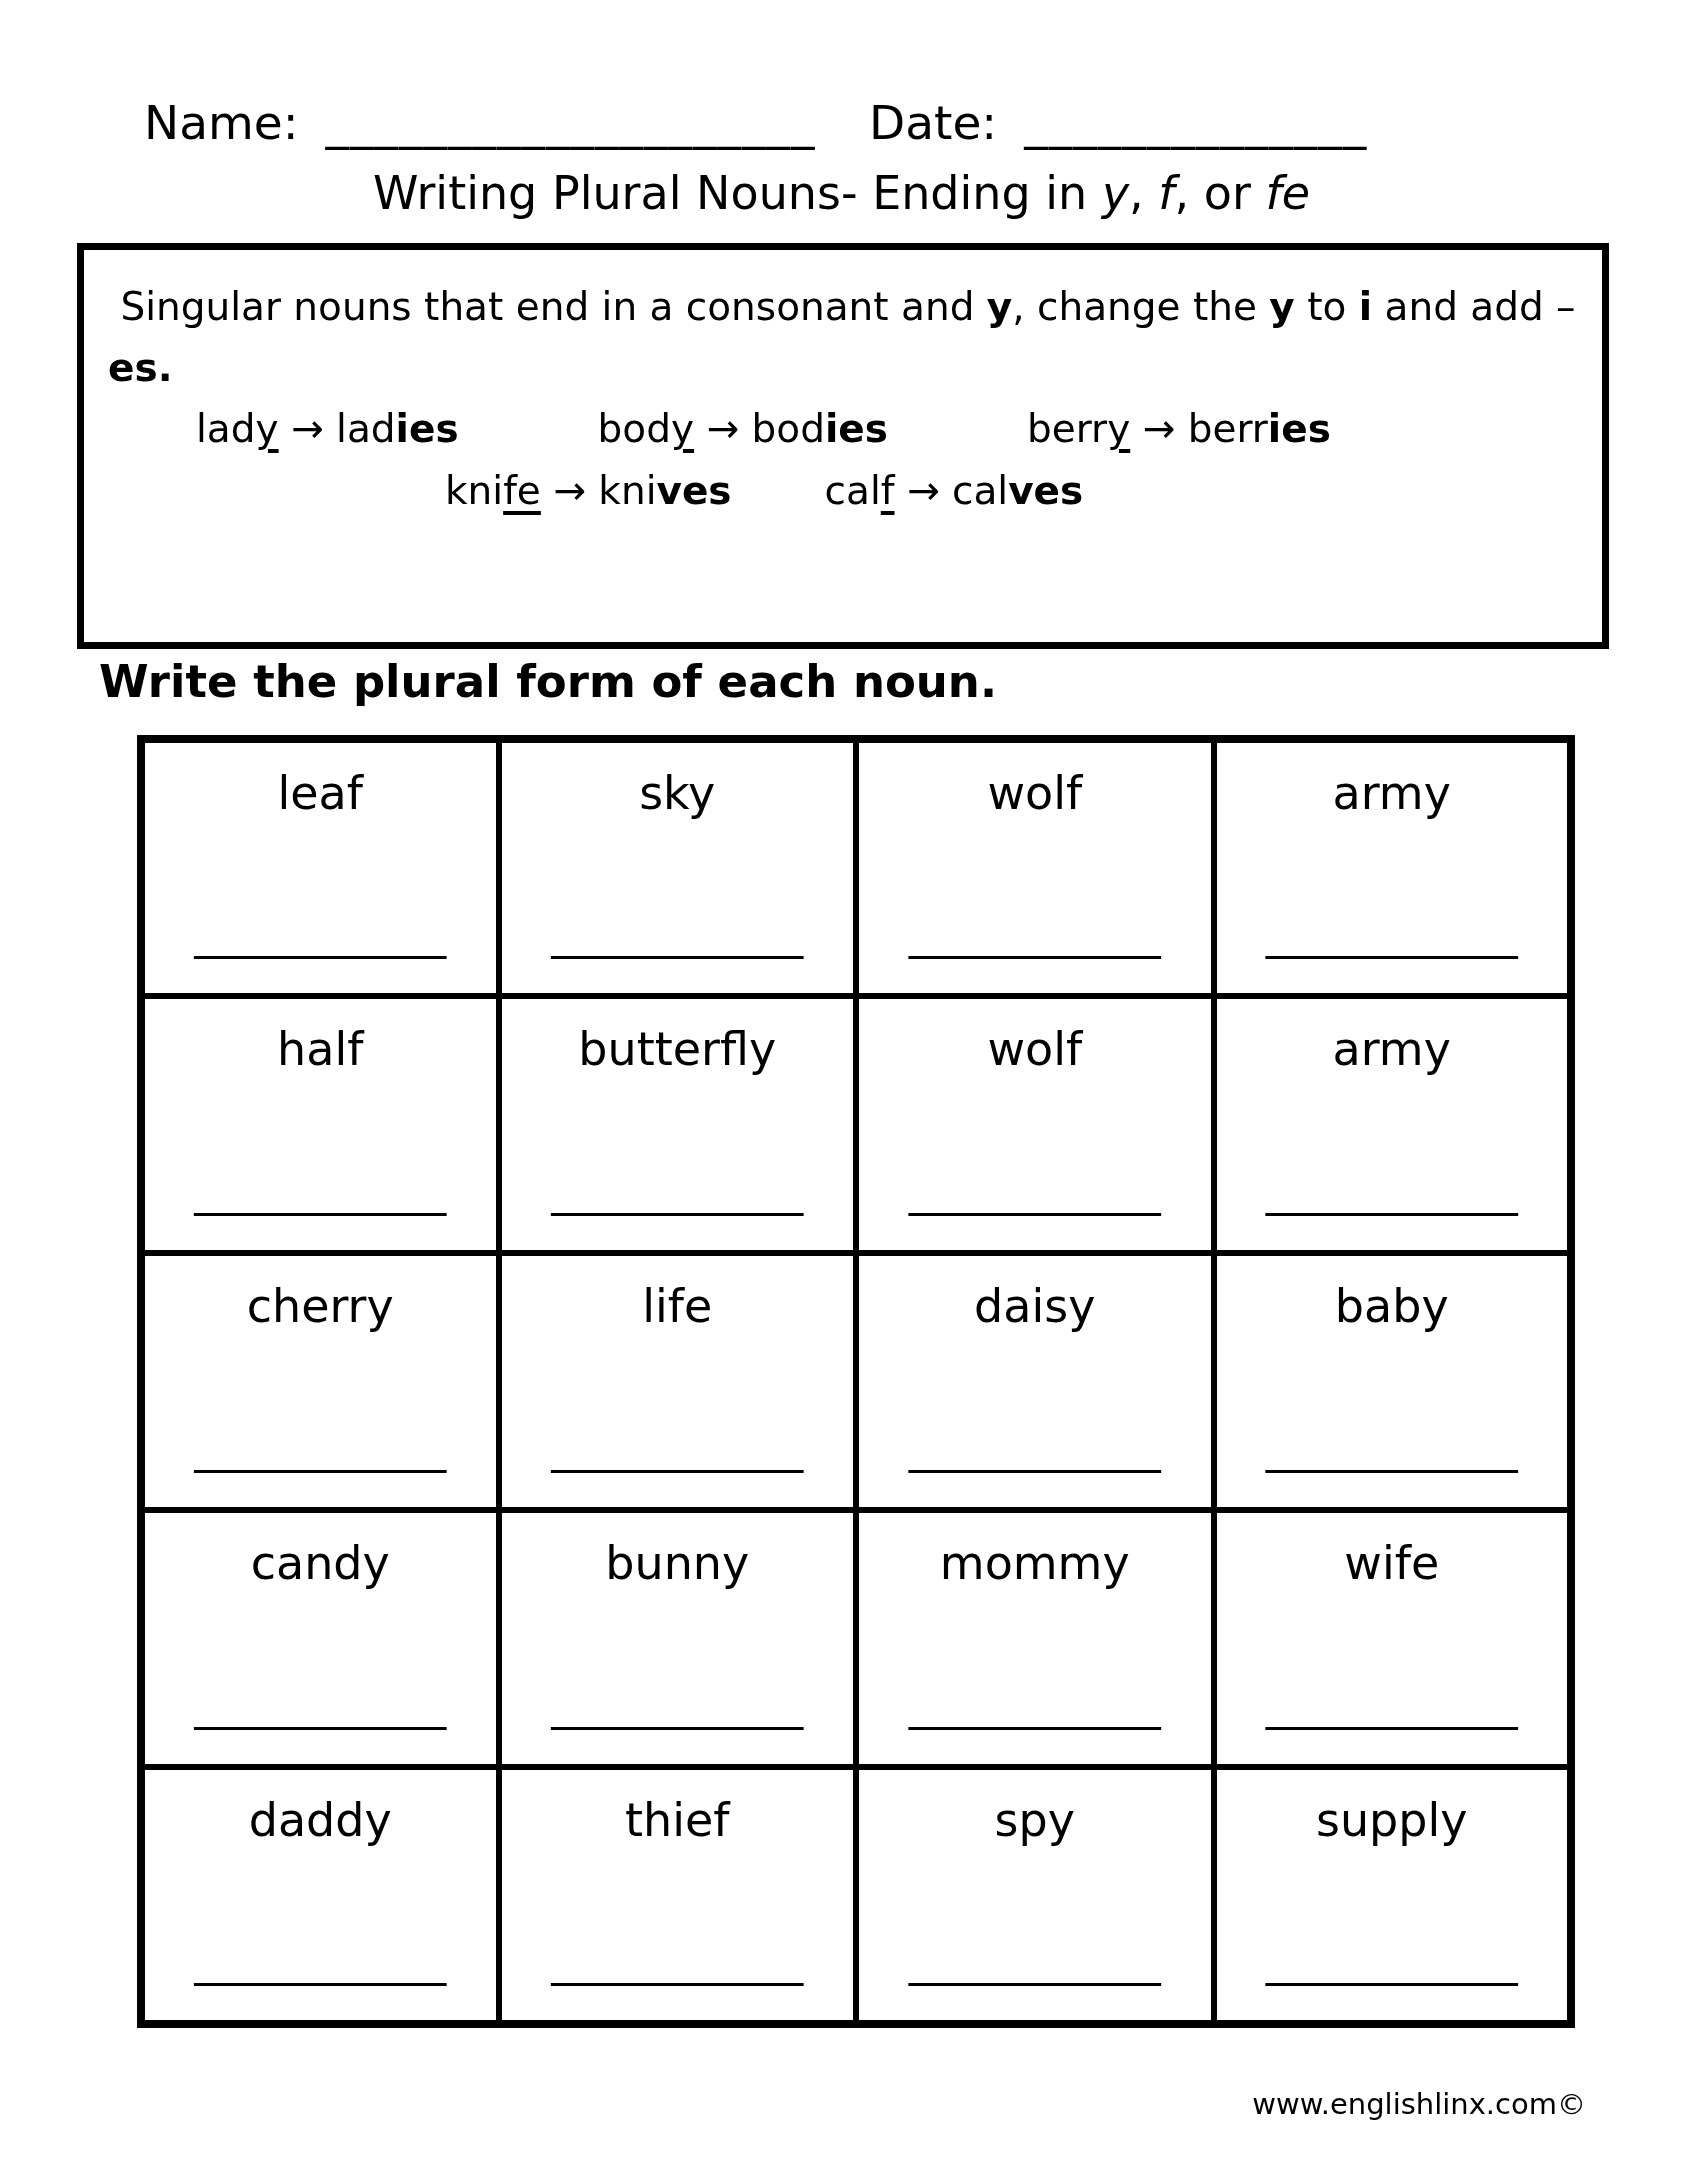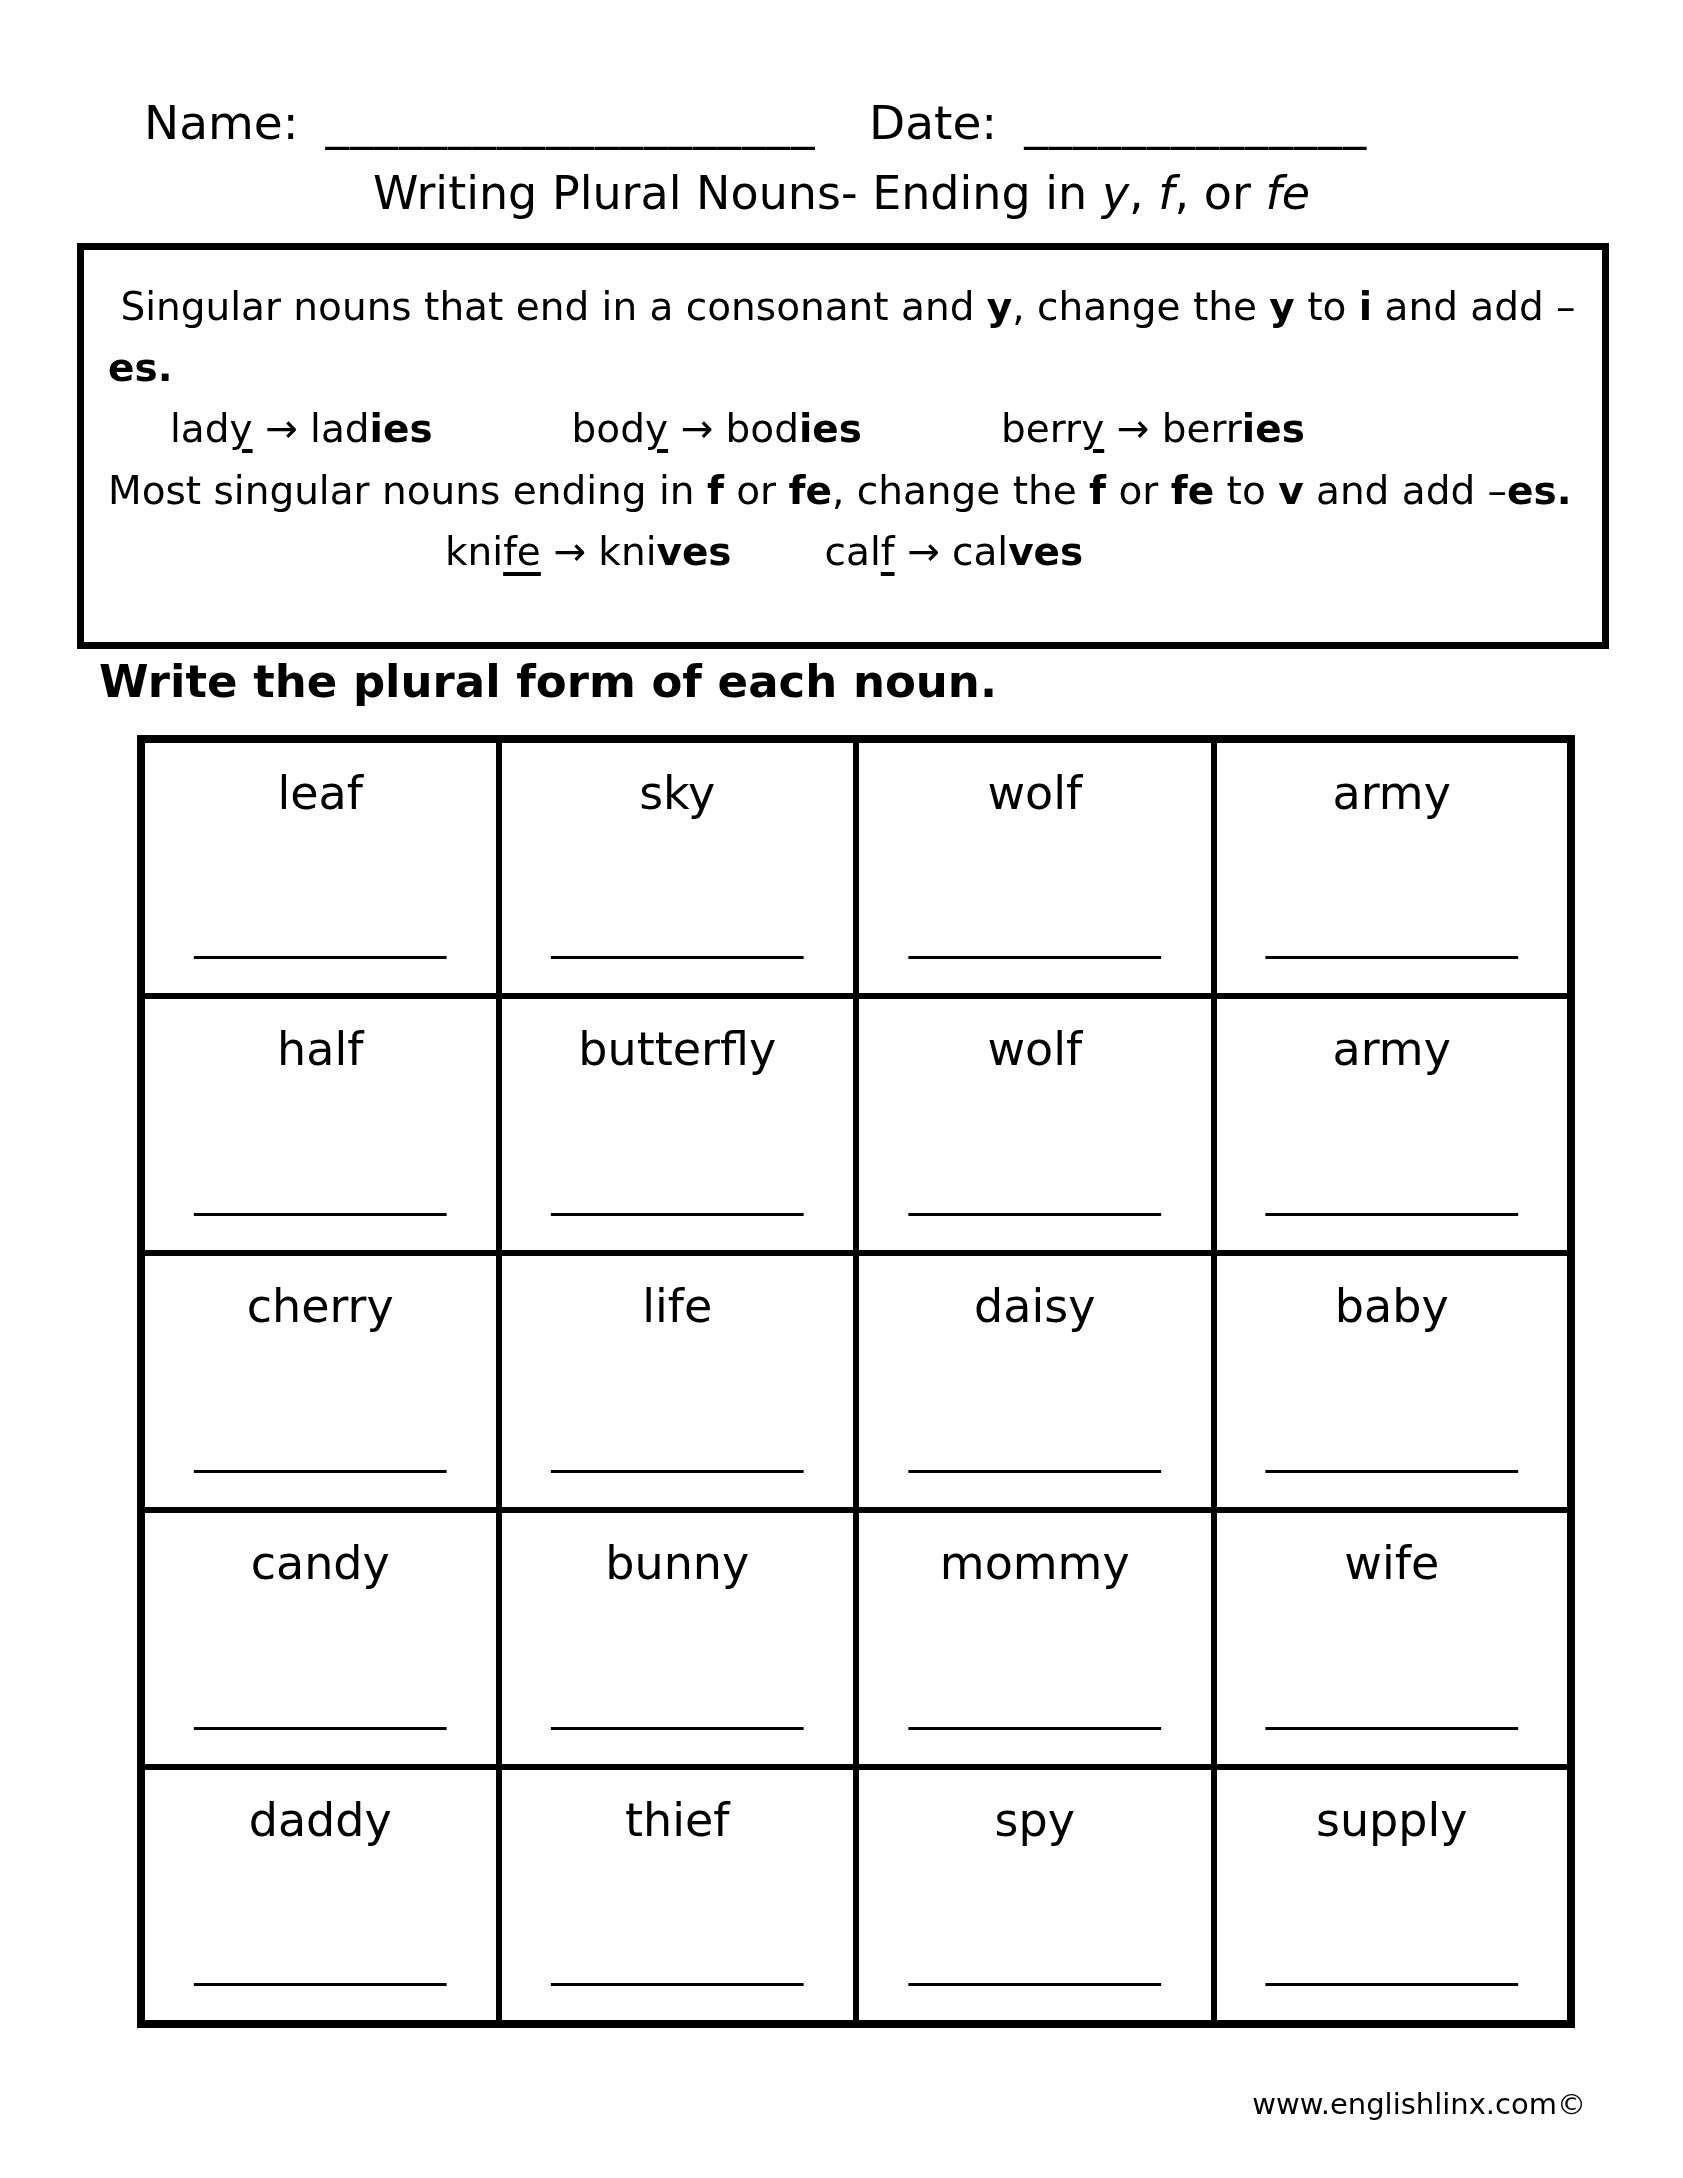--- a/index.html
+++ b/index.html
@@ -20,21 +20,21 @@
   .b{font-weight:bold;}
   .u{text-decoration:underline;text-decoration-thickness:4px;text-underline-offset:7px;}
   
   .rules-box{
     left:77px;top:243px;width:1532px;height:406px;box-sizing:border-box;
     border:7px solid #000;padding:26px 26px 0 24px;
     font-size:39px;line-height:1.57;
   }
   .rules-line{white-space:pre-wrap;}
   .examples-row{display:flex;white-space:pre;}
-  .examples-row.ex1{margin-left:62px;gap:139px;}
+  .examples-row.ex1{margin-left:88px;gap:139px;}
   .examples-row.ex2{margin-left:337px;gap:93px;}
   
   .prompt{left:99px;top:655px;font-size:45px;font-weight:bold;}
   
   .noun-table{
     left:137px;top:735px;width:1438px;height:1285px;
     border-collapse:collapse;table-layout:fixed;padding-left:30px;
   }
   .noun-table td{
     border:6px solid #000;width:25%;height:257px;
@@ -64,21 +64,20 @@
 <div class="abs title"><span>Writing Plural Nouns- Ending in </span><span class="i">y</span><span>, </span><span class="i">f</span><span>, or </span><span class="i">fe</span></div>
 
 <div class="abs rules-box">
   <div class="rules-line"><span> Singular nouns that end in a consonant and </span><span class="b">y</span><span>, change the </span><span class="b">y</span><span> to </span><span class="b">i</span><span> and add –</span></div>
   <div class="rules-line"><span class="b">es.</span></div>
   <div class="examples-row ex1">
     <span><span>lad</span><span class="u">y</span><span> → lad</span><span class="b">ies</span></span>
     <span><span>bod</span><span class="u">y</span><span> → bod</span><span class="b">ies</span></span>
     <span><span>berr</span><span class="u">y</span><span> → berr</span><span class="b">ies</span></span>
   </div>
-  <div class="rules-line"><span>Most singular nouns ending in </span><span class="b">f</span><span> or </span><span class="b">fe</span><span>, change the </span><span class="b">f</span><span> or </span><span class="b">fe</span><span> to </span><span class="b">v</span><span> and add –</span><span class="b">es.</span></div>
   <div class="examples-row ex2">
     <span><span>kni</span><span class="u">fe</span><span> → kni</span><span class="b">ves</span></span>
     <span><span>cal</span><span class="u">f</span><span> → cal</span><span class="b">ves</span></span>
   </div>
 </div>
 
 <div class="abs prompt">Write the plural form of each noun.</div>
 
 <table class="abs noun-table">
   <tbody>

